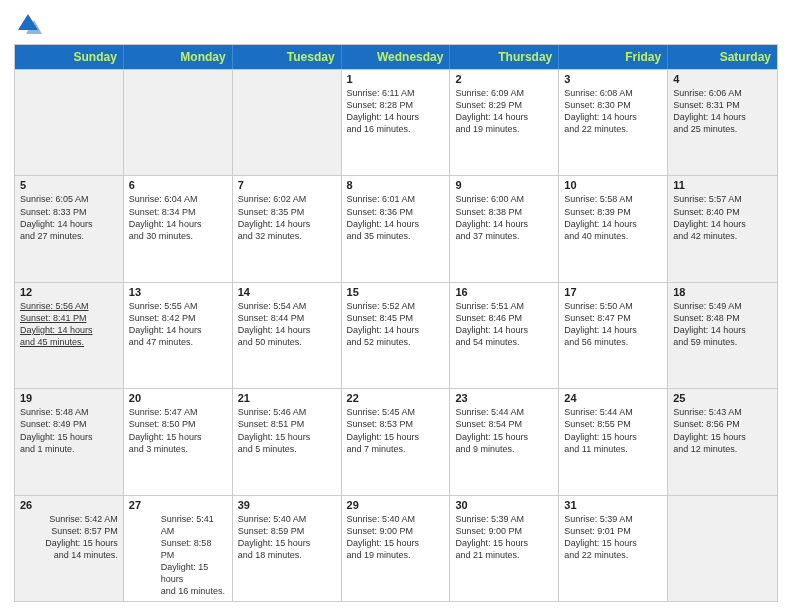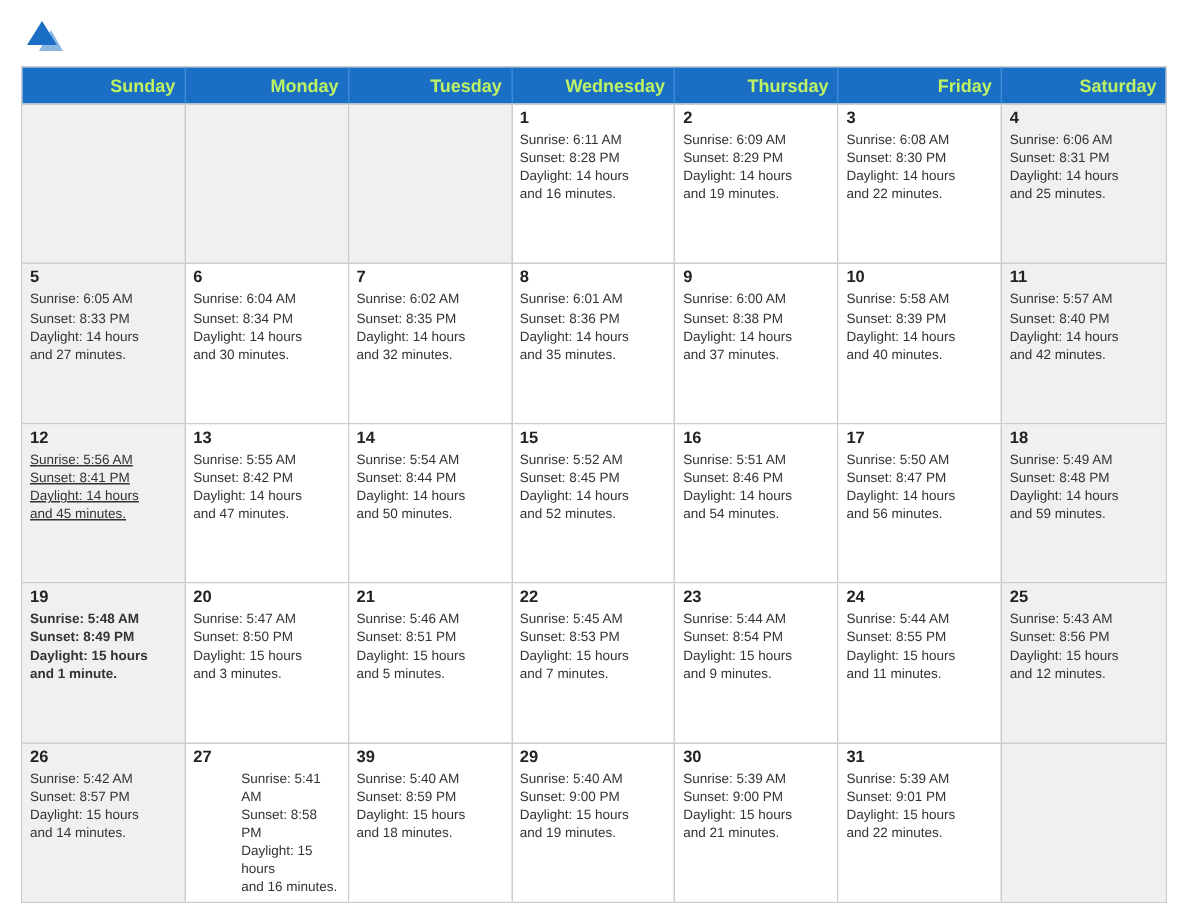--- a/index.html
+++ b/index.html
@@ -273,21 +273,21 @@
             <div class="day-num">18</div>
             <div class="cell-text" style="white-space: pre-line;">Sunrise: 5:49 AM
 Sunset: 8:48 PM
 Daylight: 14 hours
 and 59 minutes.</div>
           </div>
         </div>
         <div class="cal-row">
           <div class="cal-cell shaded">
             <div class="day-num">19</div>
-            <div class="cell-text" style="white-space: pre-line; font-weight: bold;">Sunrise: 5:48 AM
+            <div class="cell-text" style="white-space: pre-line;">Sunrise: 5:48 AM
 Sunset: 8:49 PM
 Daylight: 15 hours
 and 1 minute.</div>
           </div>
           <div class="cal-cell">
             <div class="day-num">20</div>
             <div class="cell-text" style="white-space: pre-line;">Sunrise: 5:47 AM
 Sunset: 8:50 PM
 Daylight: 15 hours
 and 3 minutes.</div>
@@ -324,21 +324,21 @@
             <div class="day-num">25</div>
             <div class="cell-text" style="white-space: pre-line;">Sunrise: 5:43 AM
 Sunset: 8:56 PM
 Daylight: 15 hours
 and 12 minutes.</div>
           </div>
         </div>
         <div class="cal-row">
           <div class="cal-cell shaded">
             <div class="day-num">26</div>
-            <div class="cell-text" style="white-space: pre-line;">Sunrise: 5:42 AM
+            <div class="cell-text" style="white-space: pre-line; text-align: right;">Sunrise: 5:42 AM
 Sunset: 8:57 PM
 Daylight: 15 hours
 and 14 minutes.</div>
           </div>
           <div class="cal-cell">
             <div class="day-num">27</div>
             <div class="cell-text" style="white-space: pre-line; margin-left: 32px;">Sunrise: 5:41 AM
 Sunset: 8:58 PM
 Daylight: 15 hours
 and 16 minutes.</div>

